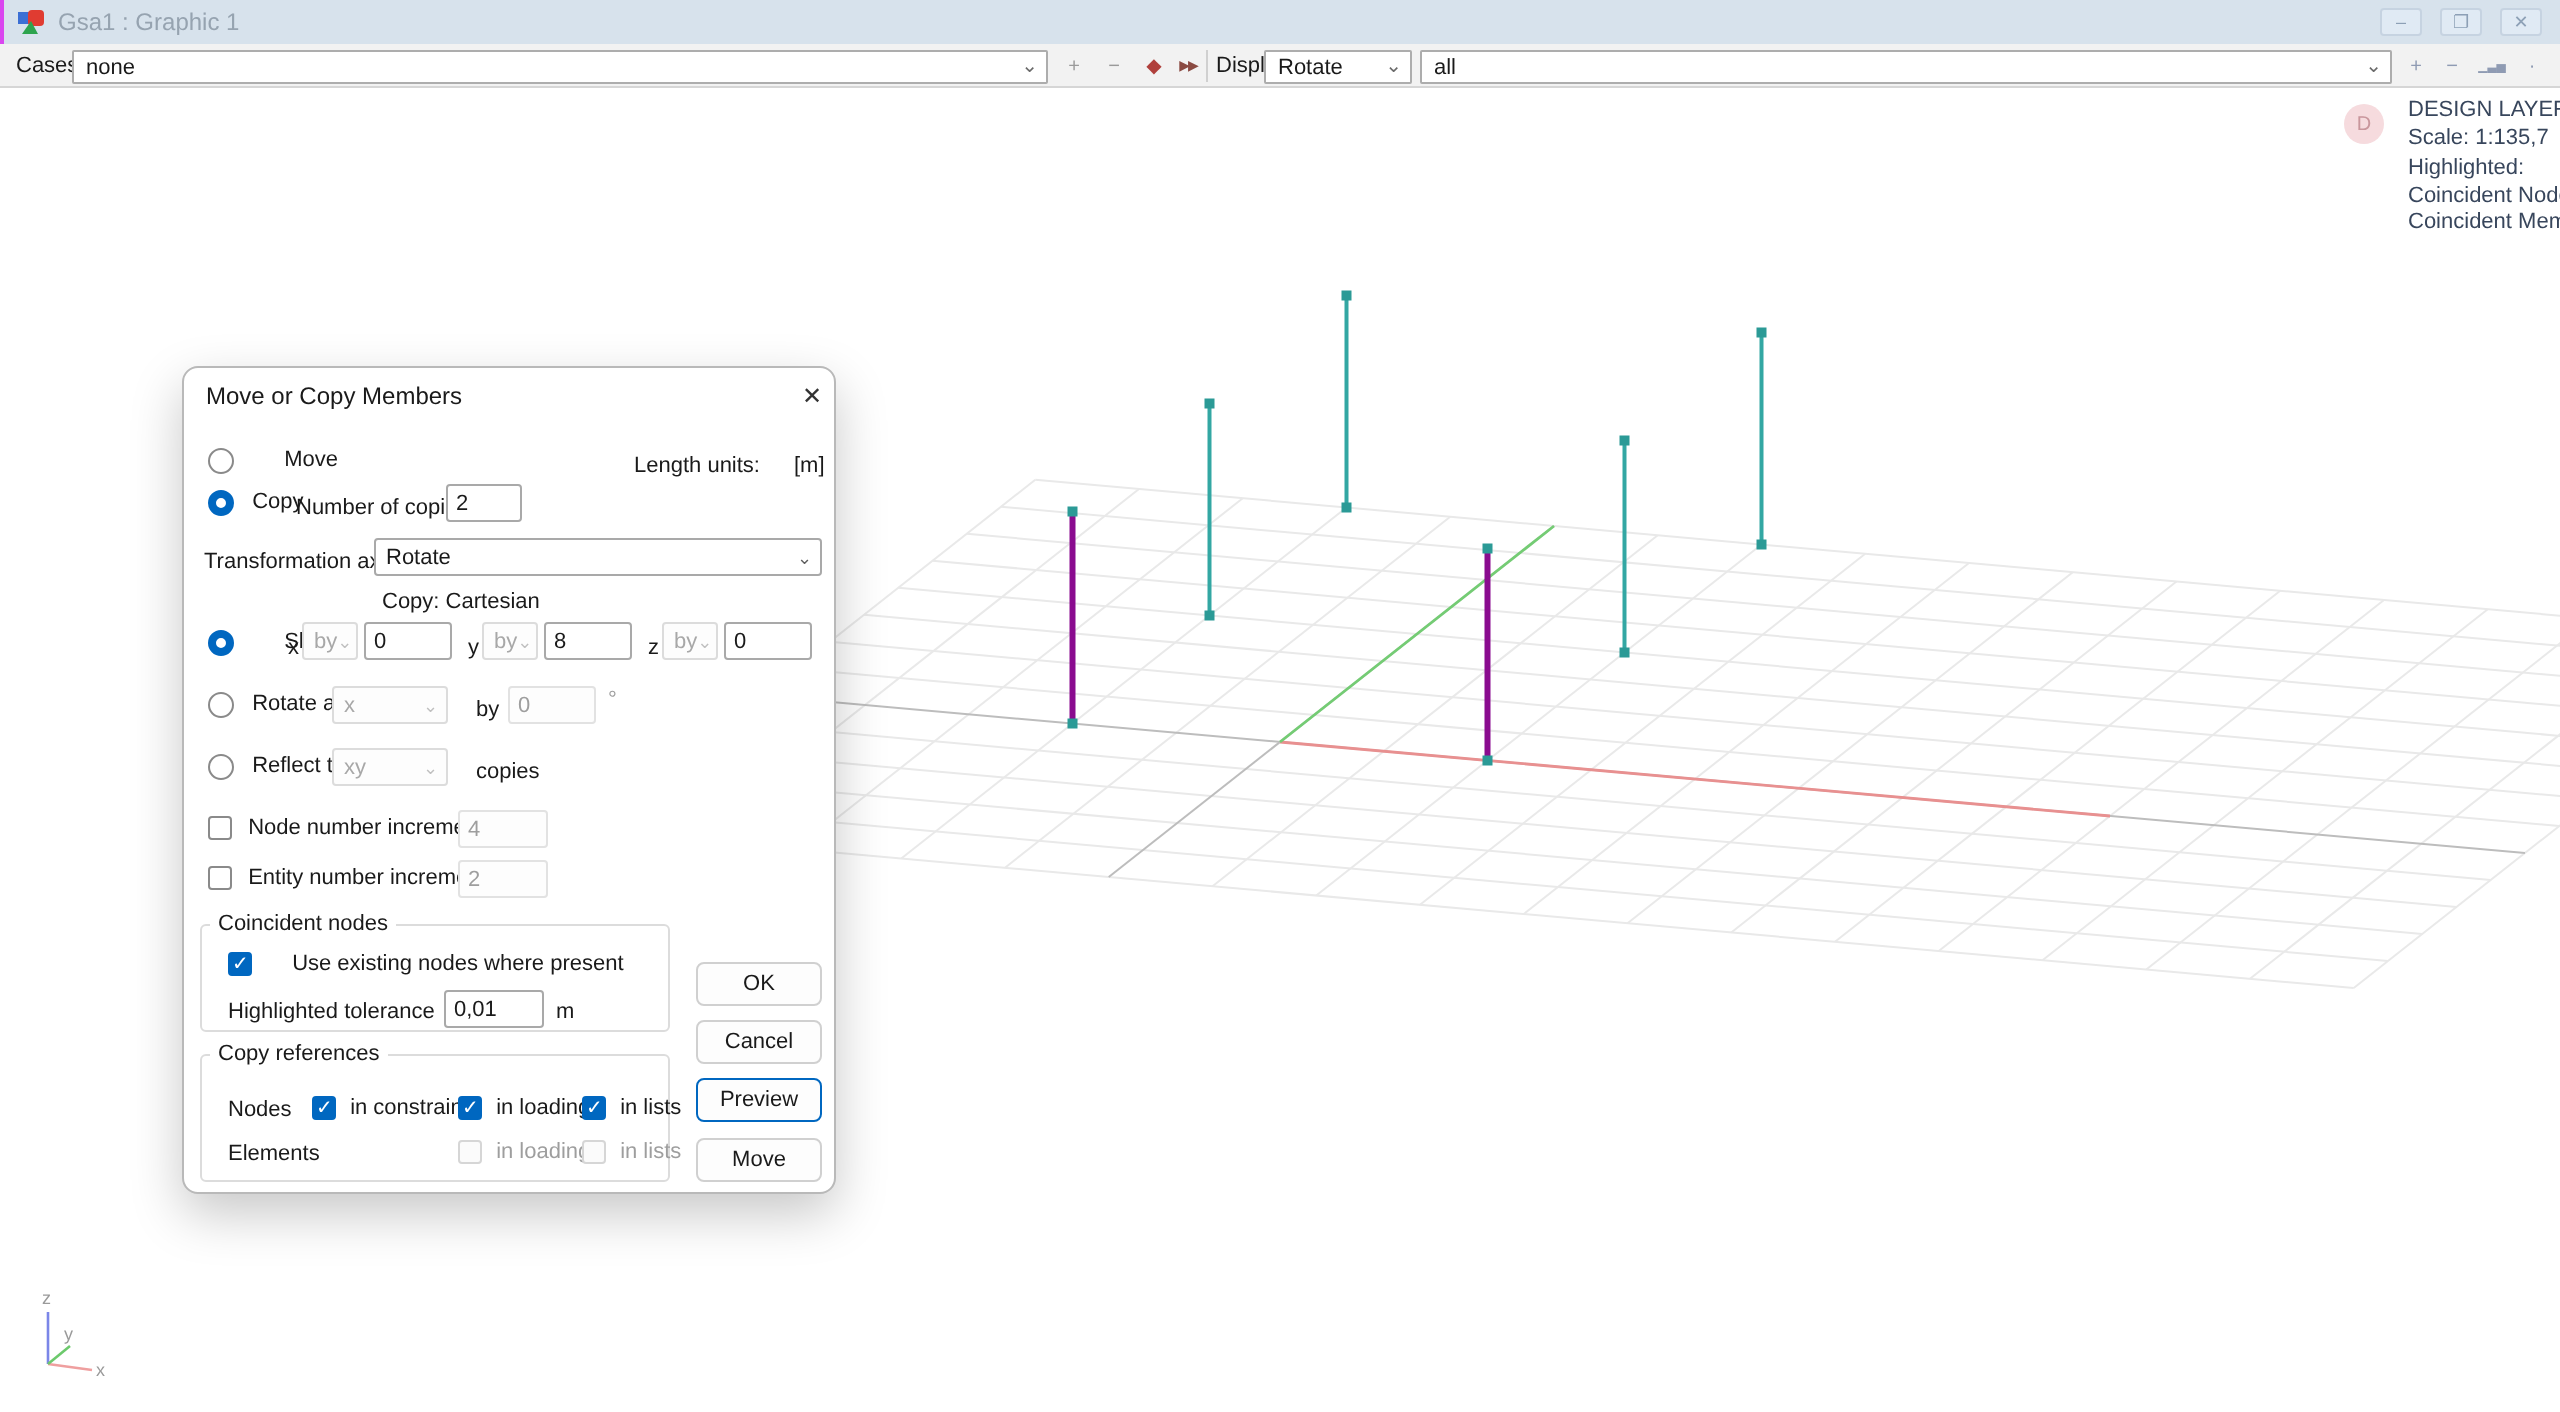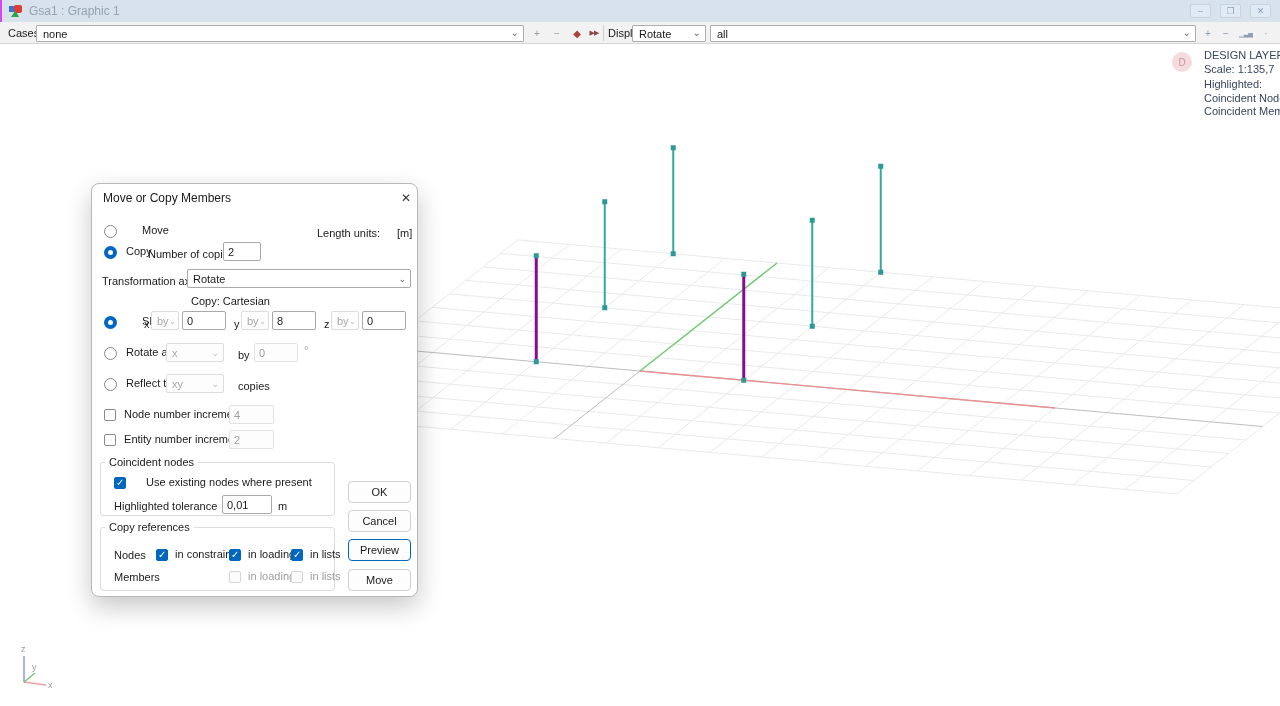--- a/index.html
+++ b/index.html
@@ -289,21 +289,21 @@
       <span style="margin-left:4px">in constraints</span>
     </div>
     <div class="abs" style="left:137px;top:364px">
       <span class="cb on"></span>
       <span style="margin-left:4px">in loading</span>
     </div>
     <div class="abs" style="left:199px;top:364px">
       <span class="cb on"></span>
       <span style="margin-left:4px">in lists</span>
     </div>
-    <span class="abs" style="left:22px;top:387px">Members</span>
+    <span class="abs" style="left:22px;top:387px">Elements</span>
     <div class="abs" style="left:137px;top:386px">
       <span class="cb dis"></span>
       <span class="muted" style="margin-left:4px">in loading</span>
     </div>
     <div class="abs" style="left:199px;top:386px">
       <span class="cb dis"></span>
       <span class="muted" style="margin-left:4px">in lists</span>
     </div>
 
     <button class="dbtn" style="left:256px;top:297px">OK</button>

